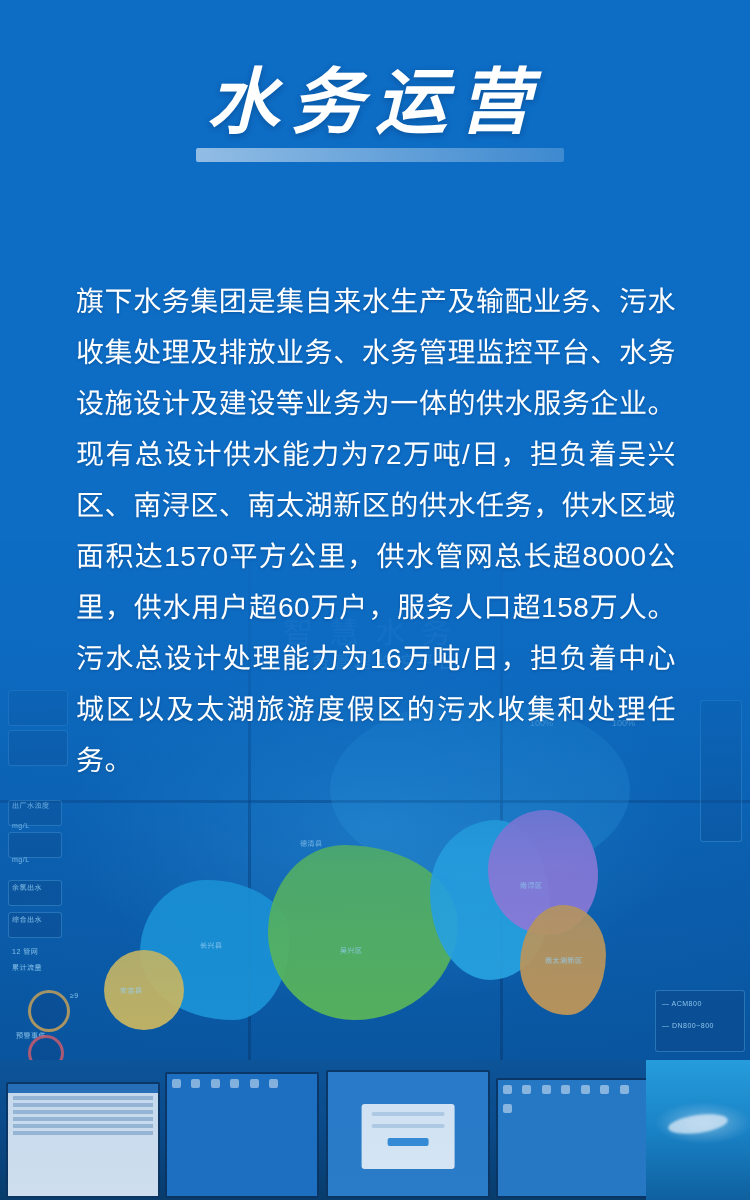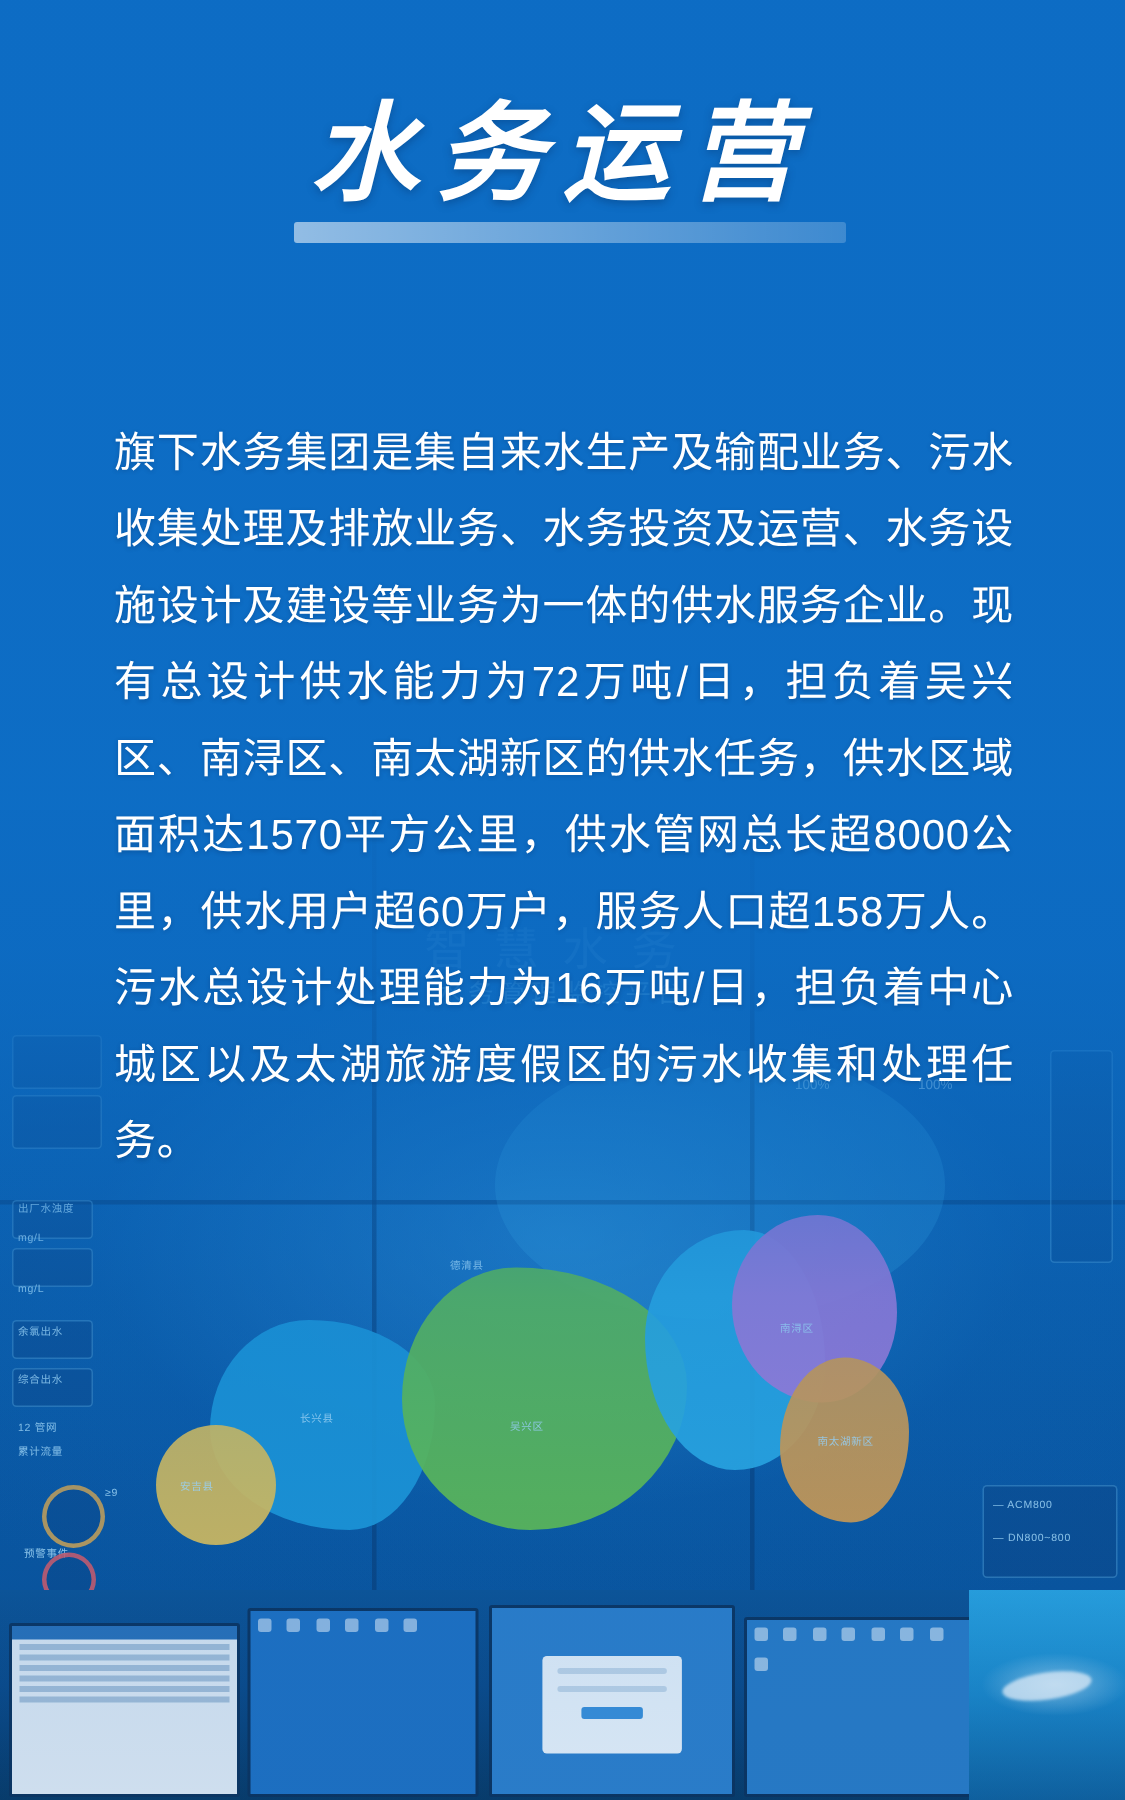--- a/index.html
+++ b/index.html
@@ -396,16 +396,16 @@
   </div>
 
   <div class="tint"></div>
 
   <div class="content">
     <div class="title-underline"></div>
     <div class="title-wrap">
       <span class="title-text">水务运营</span>
     </div>
 
-    <p class="body-text">旗下水务集团是集自来水生产及输配业务、污水收集处理及排放业务、水务投资及运营、水务设施设计及建设等业务为一体的供水服务企业。现有总设计供水能力为72万吨/日，担负着吴兴区、南浔区、南太湖新区的供水任务，供水区域面积达1570平方公里，供水管网总长超8000公里，供水用户超60万户，服务人口超158万人。污水总设计处理能力为16万吨/日，担负着中心城区以及太湖旅游度假区的污水收集和处理任务。</p>
+    <p class="body-text">旗下水务集团是集自来水生产及输配业务、污水收集处理及排放业务、水务管理监控平台、水务设施设计及建设等业务为一体的供水服务企业。现有总设计供水能力为72万吨/日，担负着吴兴区、南浔区、南太湖新区的供水任务，供水区域面积达1570平方公里，供水管网总长超8000公里，供水用户超60万户，服务人口超158万人。污水总设计处理能力为16万吨/日，担负着中心城区以及太湖旅游度假区的污水收集和处理任务。</p>
   </div>
 
 </div>
 
 </body></html>

